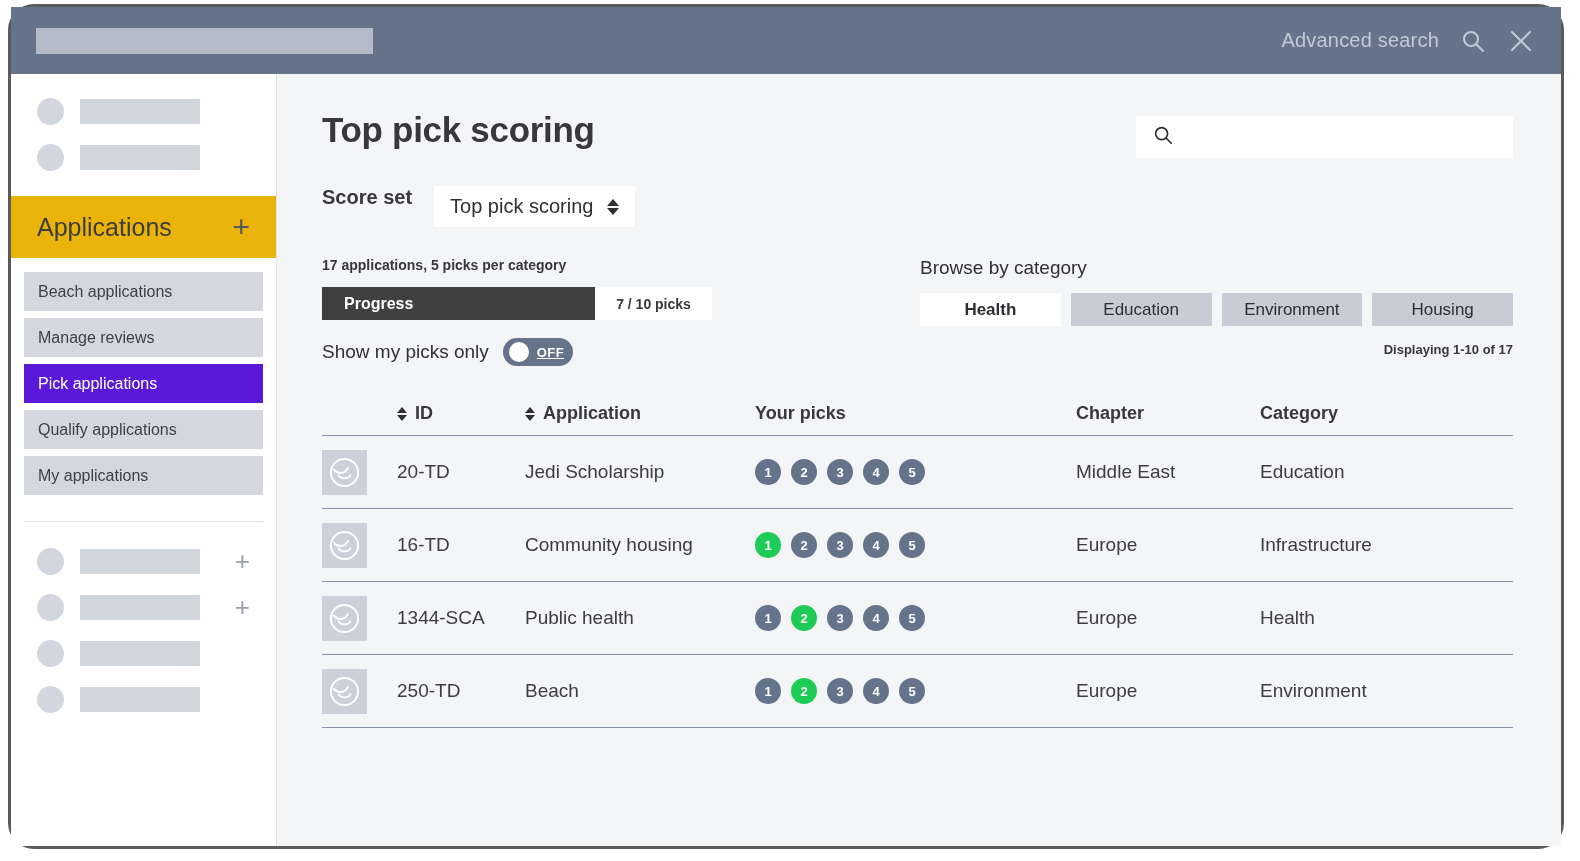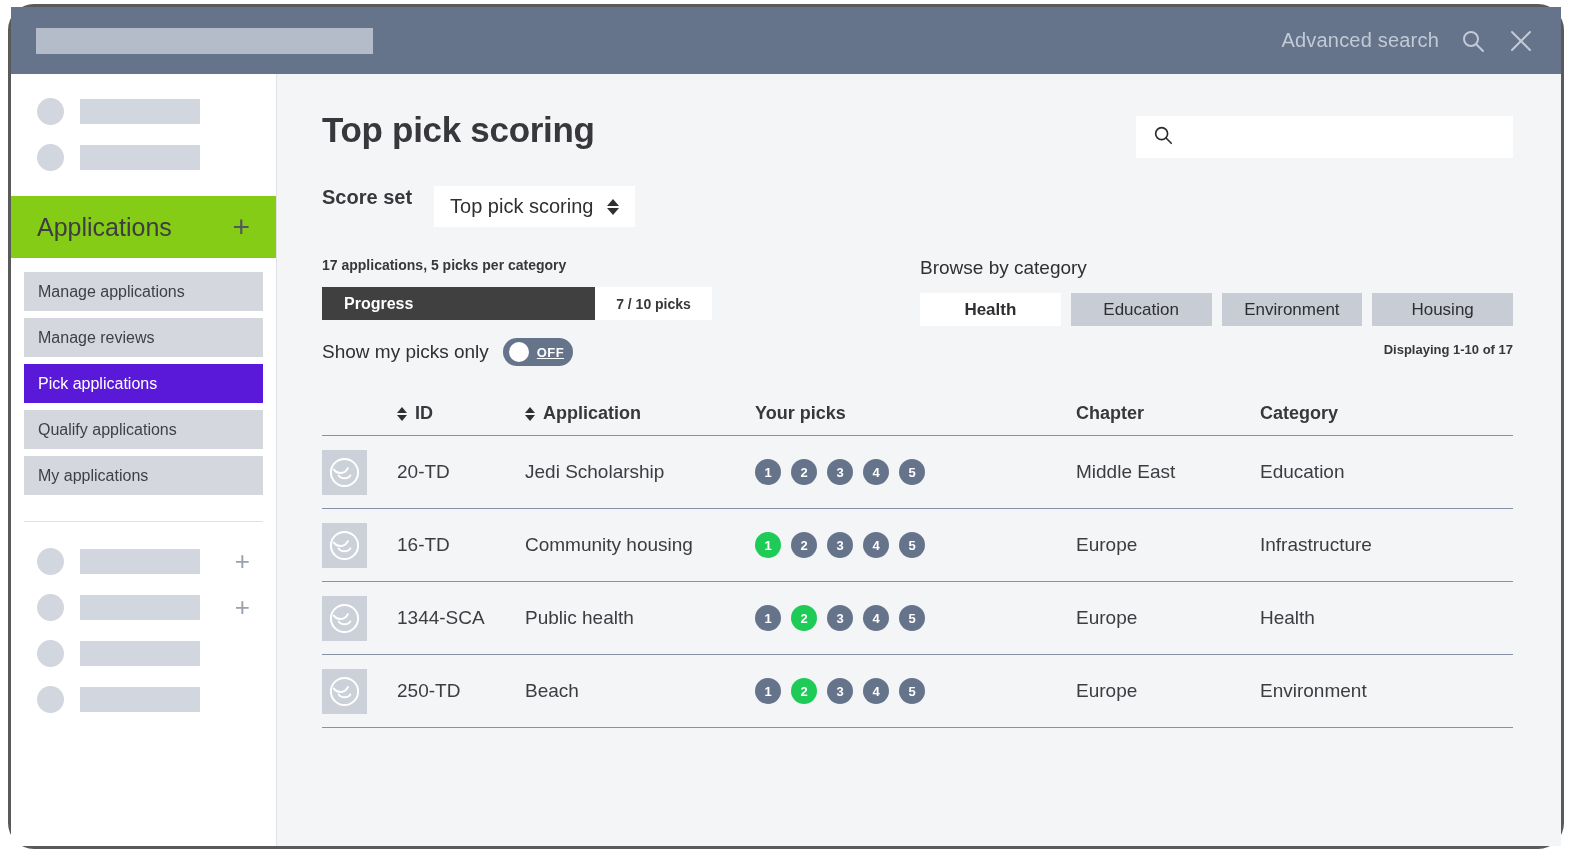--- a/index.html
+++ b/index.html
@@ -85,21 +85,21 @@
     margin-left: auto;
     color: #9aa1ad;
     font-size: 26px;
     line-height: 1;
     font-weight: 300;
   }
   .ph-plus.hidden { visibility: hidden; }
 
   .sidebar-section {
     margin-top: 16px;
-    background: #84cc16;
+    background: #eab308;
     height: 62px;
     display: flex; align-items: center;
     padding: 0 26px;
   }
   .sidebar-section-title {
     font-size: 25px;
     color: #3d3d42;
     font-weight: 400;
   }
   .sidebar-section-plus {
@@ -384,21 +384,21 @@
           </div>
         </div>
 
         <div class="sidebar-section">
           <span class="sidebar-section-title">Applications</span>
           <span class="sidebar-section-plus">+</span>
         </div>
 
         <div class="nav-list">
           <div class="nav-item">
-            <span>Manage applications</span>
+            <span>Beach applications</span>
           </div>
           <div class="nav-item">
             <span>Manage reviews</span>
           </div>
           <div class="nav-item active">
             <span>Pick applications</span>
           </div>
           <div class="nav-item">
             <span>Qualify applications</span>
           </div>

